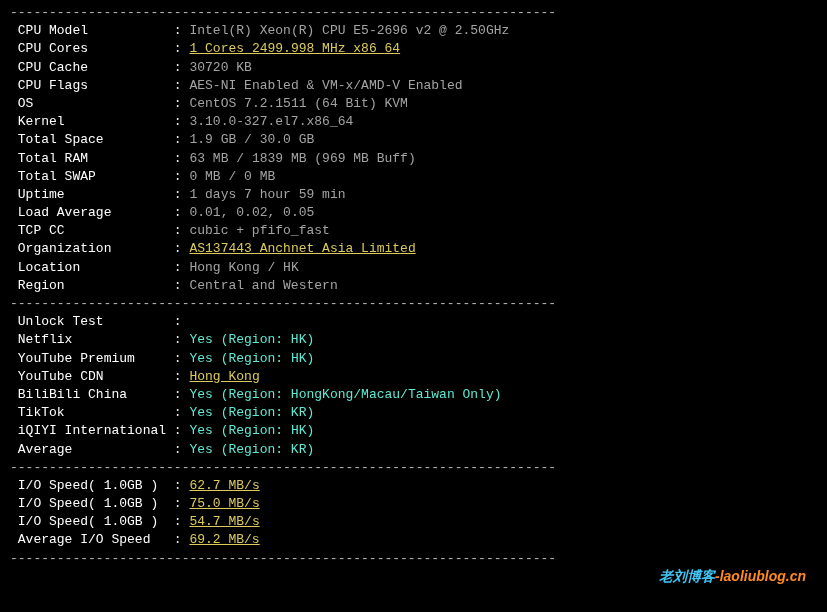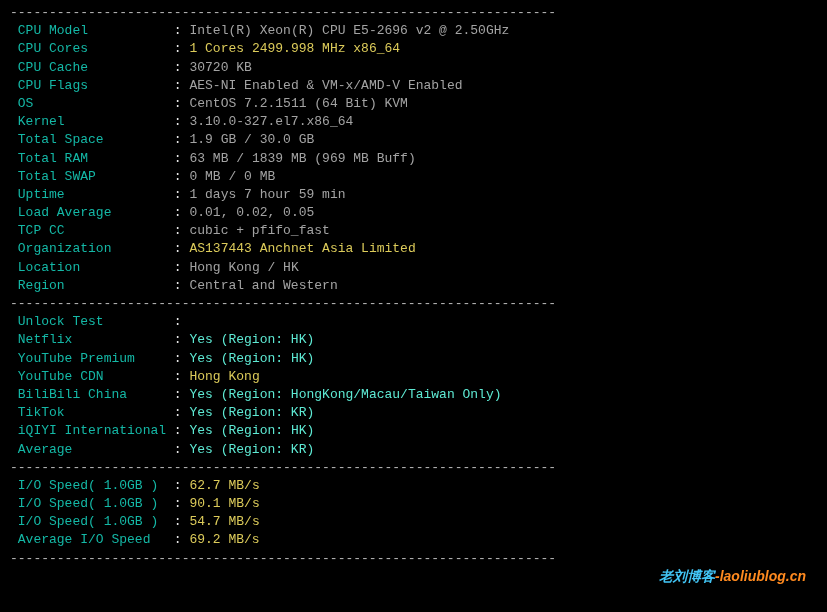--- a/index.html
+++ b/index.html
@@ -13,24 +13,24 @@
       height: 612px;
       overflow: hidden;
       position: relative;
     }
     .divider {
       color: #bbb;
       white-space: nowrap;
       overflow: hidden;
     }
     .row { white-space: pre; }
-    .label { color: #14b8a6; text-align: center; }
+    .label { color: #ffffff; text-align: center; }
     .colon { color: #e6e6e6; }
     .cyan { color: #a3a3a3; }
-    .yellow { color: #dccb5a; }
+    .yellow { color: #dccb5a; text-decoration: underline; }
     .green { color: #5eead4; }
     .watermark {
       position: absolute;
       bottom: 25px;
       right: 21px;
       font-family: "Microsoft YaHei", sans-serif;
       font-size: 14px;
       font-weight: 700;
       pointer-events: none;
       font-style: italic;
@@ -66,21 +66,21 @@
 <div class="row"><span class="label"> <span>YouTube Premium</span>     </span><span class="colon">: </span><span class="green">Yes (Region: HK)</span></div>
 <div class="row"><span class="label"> <span>YouTube CDN</span>         </span><span class="colon">: </span><span class="yellow">Hong Kong</span></div>
 <div class="row"><span class="label"> <span>BiliBili China</span>      </span><span class="colon">: </span><span class="green">Yes (Region: HongKong/Macau/Taiwan Only)</span></div>
 <div class="row"><span class="label"> <span>TikTok</span>              </span><span class="colon">: </span><span class="green">Yes (Region: KR)</span></div>
 <div class="row"><span class="label"> <span>iQIYI International</span> </span><span class="colon">: </span><span class="green">Yes (Region: HK)</span></div>
 <div class="row"><span class="label"> <span>Average</span>             </span><span class="colon">: </span><span class="green">Yes (Region: KR)</span></div>
 
 <div class="divider">----------------------------------------------------------------------</div>
 
 <div class="row"><span class="label"> <span>I/O Speed( 1.0GB )</span>  </span><span class="colon">: </span><span class="yellow">62.7 MB/s</span></div>
-<div class="row"><span class="label"> <span>I/O Speed( 1.0GB )</span>  </span><span class="colon">: </span><span class="yellow">90.1 MB/s</span></div>
+<div class="row"><span class="label"> <span>I/O Speed( 1.0GB )</span>  </span><span class="colon">: </span><span class="yellow">75.0 MB/s</span></div>
 <div class="row"><span class="label"> <span>I/O Speed( 1.0GB )</span>  </span><span class="colon">: </span><span class="yellow">54.7 MB/s</span></div>
 <div class="row"><span class="label"> <span>Average I/O Speed</span>   </span><span class="colon">: </span><span class="yellow">69.2 MB/s</span></div>
 
 <div class="divider">----------------------------------------------------------------------</div>
 
 <div class="watermark">
   <span class="zh">老刘博客</span><span class="en">-laoliublog.cn</span>
 </div>
 
 </body></html>

